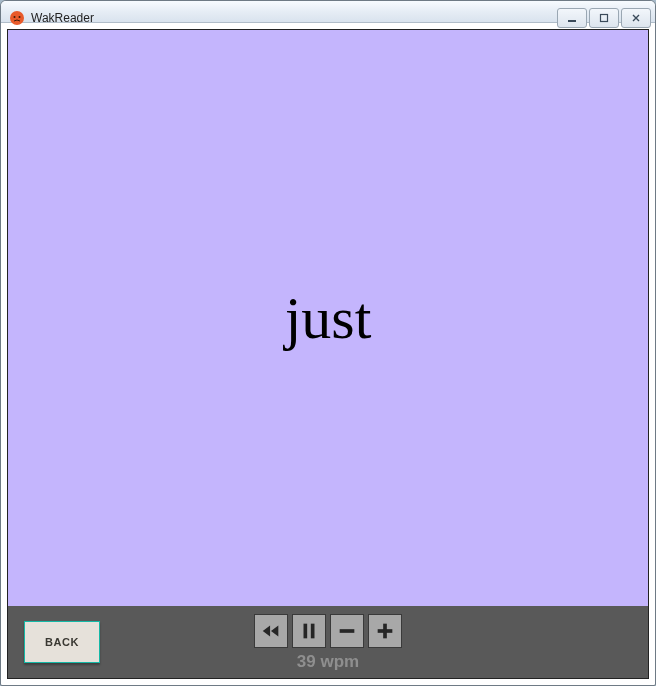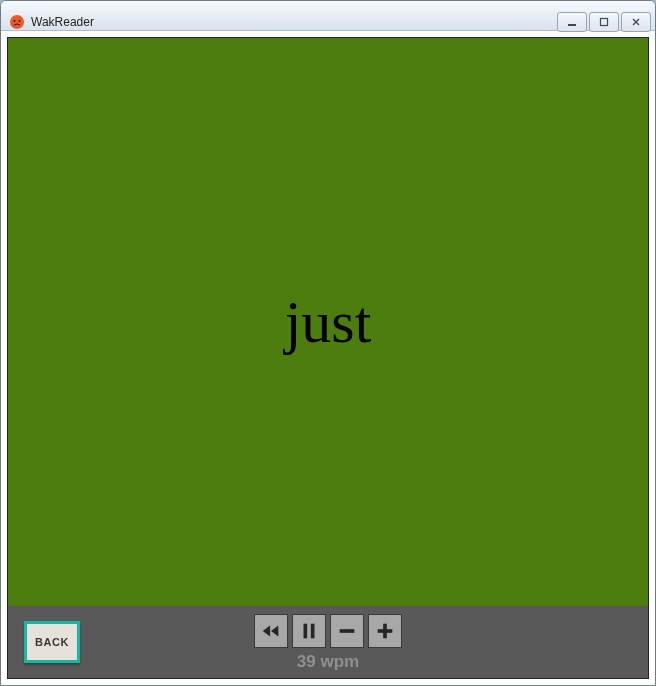--- a/index.html
+++ b/index.html
@@ -20,21 +20,21 @@
       height: 686px;
       background: #fff;
       border: 1px solid #6e7a85;
       border-radius: 6px 6px 2px 2px;
       box-shadow: 0 2px 10px rgba(0,0,0,0.3);
       display: flex;
       flex-direction: column;
       overflow: hidden;
     }
     .titlebar {
-      height: 30px;
+      height: 22px;
       background: linear-gradient(to bottom, #f7fbff 0%, #e6edf5 50%, #d9e3ee 100%);
       border-bottom: 1px solid #b0bdc9;
       display: flex;
       align-items: center;
       padding: 12px 4px 0 8px;
     }
     .titlebar-icon {
       width: 16px;
       height: 16px;
       margin-right: 6px;
@@ -68,21 +68,21 @@
       flex: 1;
       display: flex;
       flex-direction: column;
       padding: 6px;
     }
     .reader-frame {
       flex: 1;
       border: 1px solid #222;
       display: flex;
       flex-direction: column;
-      background: #4d7c0f;
+      background: #c4b5fd;
     }
     .word-display {
       flex: 1;
       display: flex;
       align-items: center;
       justify-content: center;
     }
     .word-text {
       font-family: Georgia, "Times New Roman", serif;
       font-size: 60px;
@@ -96,24 +96,24 @@
       flex-direction: column;
       align-items: center;
       justify-content: flex-start;
       padding-top: 8px;
     }
     .back-btn {
       position: absolute;
       left: 16px;
       top: 50%;
       transform: translateY(-50%);
-      width: 56px;
+      width: 76px;
       height: 42px;
       background: #e6e1da;
-      border: 3px solid #14b8a6;
+      border: 1px solid #14b8a6;
       box-shadow: 0 2px 2px rgba(0,0,0,0.3);
       display: flex;
       align-items: center;
       justify-content: center;
       font-size: 11px;
       font-weight: bold;
       letter-spacing: 0.5px;
       color: #3a3832;
       cursor: pointer;
     }

